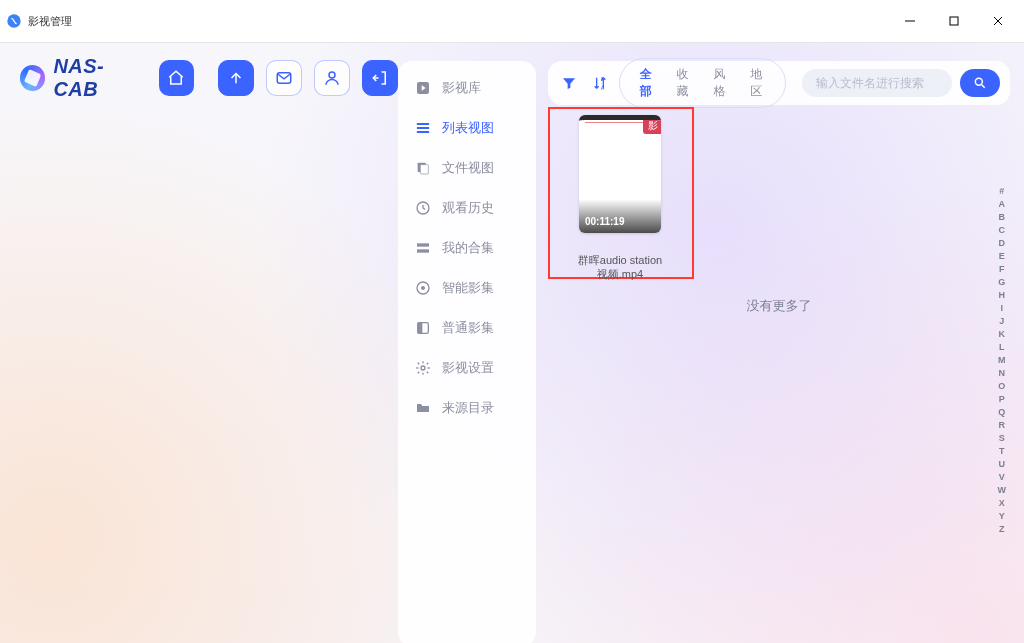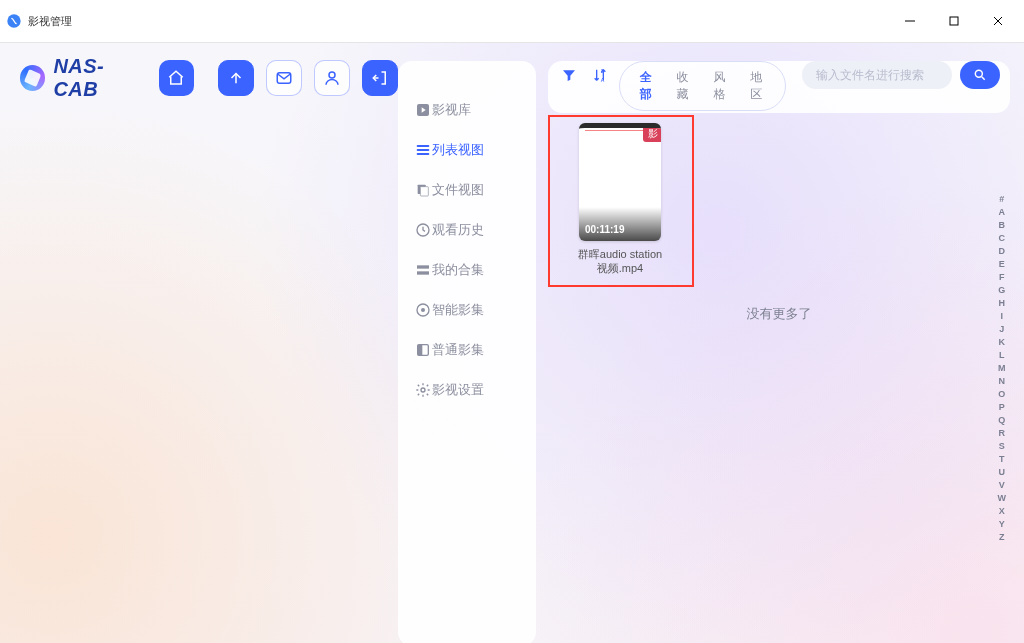--- a/index.html
+++ b/index.html
@@ -90,44 +90,45 @@
     flex:1; display:flex; gap:12px; min-height:0; margin-top:8px;
   }
   .sidebar {
     width:138px;
     background:rgba(255,255,255,0.9);
     border-radius:14px;
     padding:18px 0;
   }
   .side-item {
     height:40px;
-    display:flex; align-items:flex-end;
+    display:flex; align-items:flex-start;
     padding:0 16px;
+    gap:10px;
     color:#8c8f9f;
     font-size:13px;
     cursor:pointer;
   }
   .side-item.active { color:#3b63ff; font-weight:400; }
   .side-item .icon { width:18px;height:18px; display:flex;align-items:center;justify-content:center; }
   .side-item svg { width:16px;height:16px; fill:currentColor; }
 
   .main {
     flex:1;
     background:rgba(255,255,255,0.0);
     border-radius:14px;
     position:relative;
     display:flex;
     flex-direction:column;
     min-width:0;
   }
   .toolbar {
-    height:52px;
+    height:44px;
     background:rgba(255,255,255,0.9);
     border-radius:14px;
-    display:flex; align-items:flex-start; padding:0 10px;
+    display:flex; align-items:center; padding:0 10px;
     gap:8px;
   }
   .filter-ic {
     width:28px;height:28px;display:flex;align-items:center;justify-content:center;
     color:#3b63ff;
   }
   .filter-ic svg{width:16px;height:16px;fill:currentColor;}
   .chips {
     display:flex; align-items:center; gap:2px;
     border:1px solid #d9def7; border-radius:999px;
@@ -186,21 +187,21 @@
     color:#fff; font-size:10px; font-weight:600;
   }
   .badge{
     position:absolute; right:-2px; top:-2px;
     background:#d9415a; color:#fff;
     font-size:10px; line-height:1;
     padding:3px 5px;
     border-radius:3px 5px 3px 3px;
   }
   .filename{
-    margin-top:6px;
+    margin-top:20px;
     width:90px;
     margin-left:-4px;
     font-size:11px; color:#555; text-align:center;
     line-height:1.3;
     word-break:break-all;
   }
   .empty {
     position:absolute; left:50%; top:192px; transform:translateX(-50%);
     color:#7d8090; font-size:13px;
   }
@@ -353,20 +354,28 @@
         <span>普通影集</span>
       </div>
       <div class="side-item">
         <span class="icon">
             <svg viewBox="0 0 24 24">
               <circle cx="12" cy="12" r="3" fill="none" stroke="currentColor" stroke-width="2"></circle>
               <path d="M12 2v3M12 19v3M4.2 4.2l2.1 2.1M17.7 17.7l2.1 2.1M2 12h3M19 12h3M4.2 19.8l2.1-2.1M17.7 6.3l2.1-2.1" stroke="currentColor" stroke-width="2"></path>
             </svg>
           </span>
         <span>影视设置</span>
+      </div>
+      <div class="side-item">
+        <span class="icon">
+            <svg viewBox="0 0 24 24">
+              <path d="M3 6h6l2 3h10v9H3z"></path>
+            </svg>
+          </span>
+        <span>来源目录</span>
       </div>
     </div>
 
     <div class="main">
       <div class="toolbar">
         <div class="filter-ic">
           <svg viewBox="0 0 24 24">
               <path d="M3 5h18l-7 8v6l-4 2v-8z"></path>
             </svg>
         </div>

